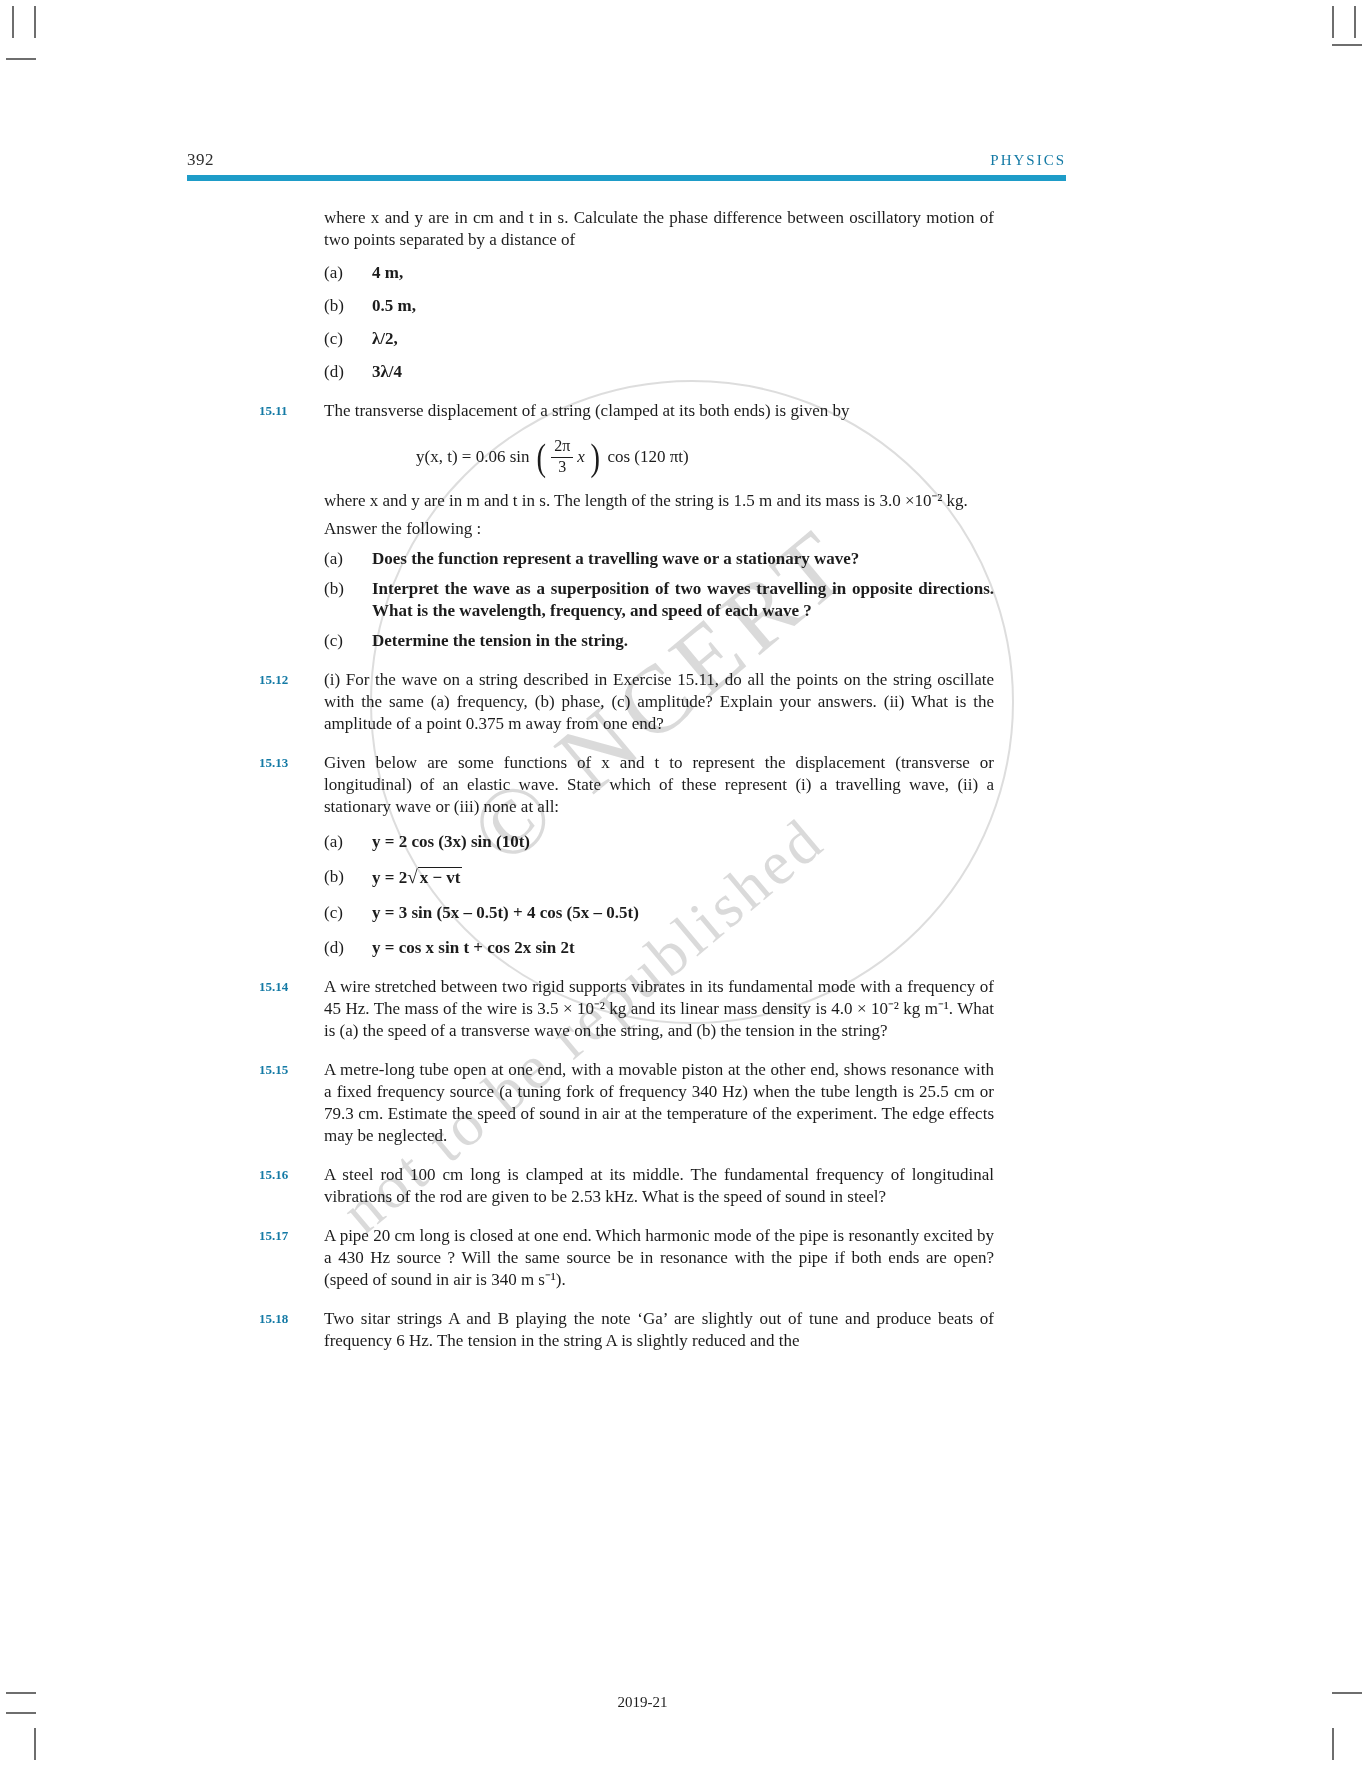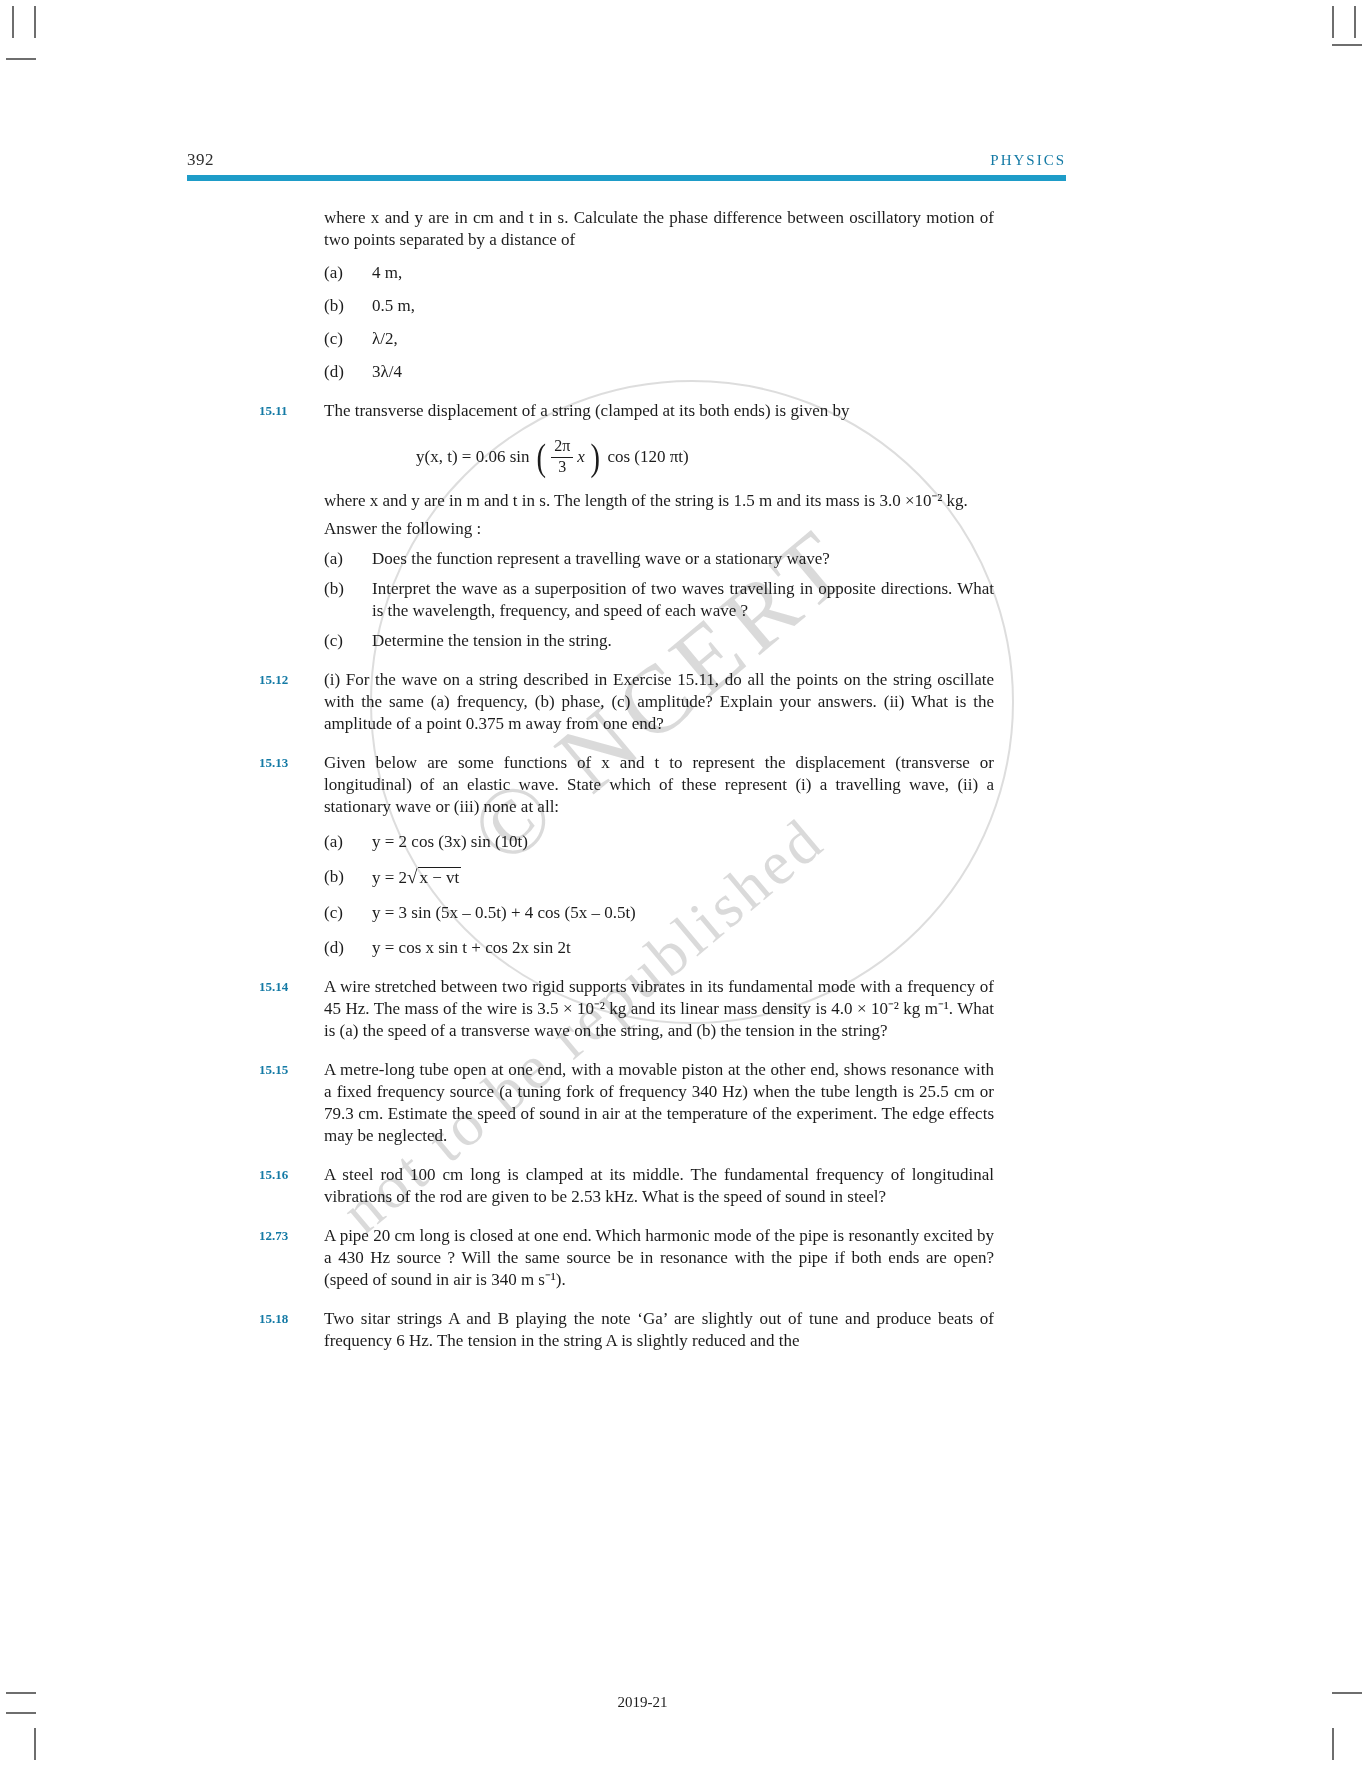--- a/index.html
+++ b/index.html
@@ -26,21 +26,21 @@
   .pageno { font-size:17px; color:#2e2e2e; letter-spacing:0.5px; }
   .subject { font-size:15px; color:#147aa5; letter-spacing:2px; }
   .rule { height:6px; background:#1e9cc8; margin-top:5px; }
   .textcol { margin-left:137px; width:670px; margin-top:26px; font-size:17px; line-height:22px; }
   p { margin:0; }
   .just { text-align:justify; }
   .opt { display:flex; margin-top:11px; }
   .opt-tight { margin-top:8px; }
   .opt-roomy { margin-top:13px; }
   .optlabel { width:48px; flex-shrink:0; }
-  .opttext { flex:1; text-align:justify; }
+  .opttext { flex:1; text-align:justify;font-weight:bold; }
   .prob { position:relative; margin-top:17px; }
   .pnum { position:absolute; left:-65px; top:0; font-weight:bold; color:#147aa5; font-size:13px; }
   .prompt { margin-top:6px; }
   
   .equation { margin:16px 0 14px 92px; display:flex; align-items:center; font-size:17px; }
   .eqpart { margin-right:5px; }
   .bigparen { font-size:38px; font-weight:300; line-height:1; margin:0 1px; transform:scaleX(0.75); }
   .frac { display:inline-block; text-align:center; line-height:1.05; font-size:16px; margin:0 2px; vertical-align:middle; }
   .frac .num { display:block; padding:0 3px 2px; border-bottom:1.3px solid #1c1c1c; }
   .frac .den { display:block; padding-top:1px; }
@@ -166,21 +166,21 @@
         <span class="pnum">15.15</span>
         <p class="just">A metre-long tube open at one end, with a movable piston at the other end, shows resonance with a fixed frequency source  (a tuning fork of frequency 340 Hz) when the tube length is 25.5 cm or 79.3 cm. Estimate the speed of sound in air at the temperature of the experiment. The edge effects may be neglected.</p>
       </div>
 
       <div class="prob">
         <span class="pnum">15.16</span>
         <p class="just">A steel rod 100 cm long is clamped at its middle. The fundamental frequency of longitudinal vibrations of the rod are given to be 2.53 kHz. What is the speed of sound in steel?</p>
       </div>
 
       <div class="prob">
-        <span class="pnum">12.73</span>
+        <span class="pnum">15.17</span>
         <p class="just">A pipe 20 cm long is closed at one end. Which harmonic mode of the pipe is resonantly excited by a 430 Hz source ? Will the same source be in resonance with the pipe if both ends are open? (speed of sound in air is 340 m s⁻¹).</p>
       </div>
 
       <div class="prob">
         <span class="pnum">15.18</span>
         <p class="just">Two sitar strings A and B playing the note ‘Ga’ are slightly out of tune and produce beats of frequency 6 Hz. The tension in the string A is slightly reduced and the</p>
       </div>
 
     </div>
   </div>

